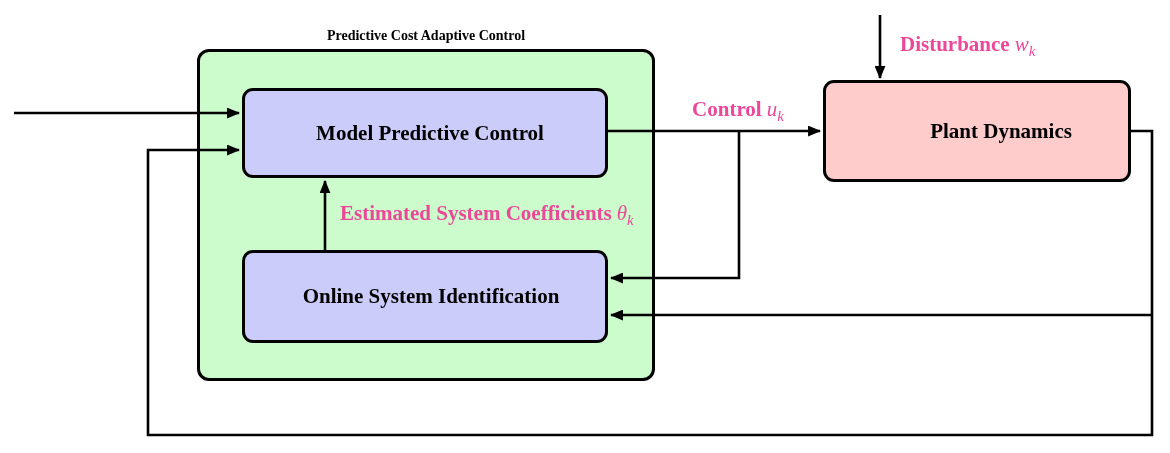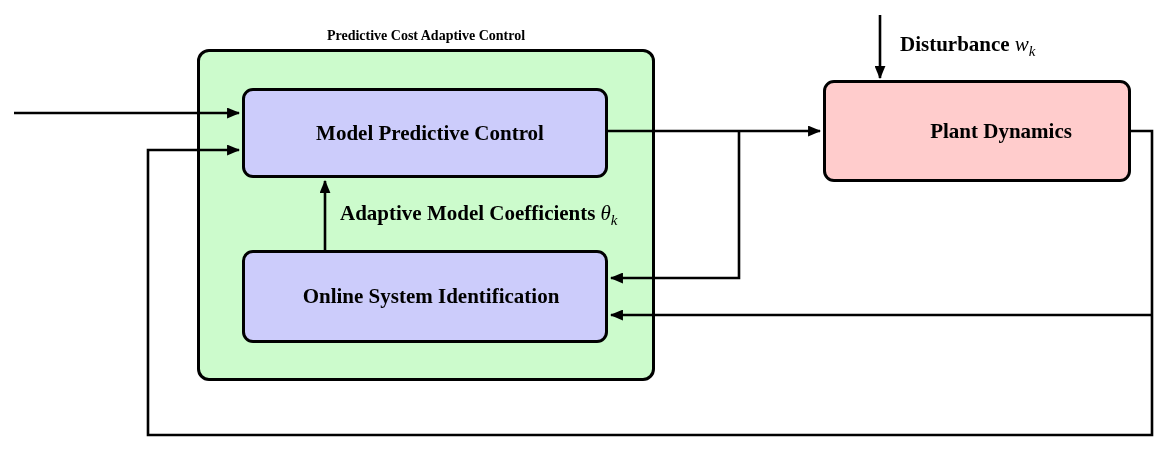--- a/index.html
+++ b/index.html
@@ -53,21 +53,21 @@
     z-index: 4;
     white-space: nowrap;
     margin-top: 20px;
   }
   .sig-label {
     position: absolute;
     font-weight: bold;
     font-size: 21px;
     white-space: nowrap;
     z-index: 4;
-    color: #000000;
+    color: #ec4899;
   }
   .lbl-command      { left: 38px;  top: 83px;  width: 130px; text-align: center; }
   .lbl-control      { left: 684px; top: 97px;  width: 108px; text-align: center; }
   .lbl-disturbance  { left: 900px; top: 32px; }
   .lbl-measurement  { left: 570px; top: 402px; }
   .lbl-coefficients { left: 340px; top: 201px; }
   .mvar {
     font-style: italic;
     font-weight: normal;
     margin-left: 5px;
@@ -111,23 +111,26 @@
 
   <div class="block block-osi" style="background-color: rgb(204, 204, 251); padding-left: 12px;">
     <span>Online System Identification</span>
   </div>
 
   <div class="block block-plant" style="background-color: rgb(255, 204, 204);">
     <span>Plant Dynamics</span>
   </div>
 
 
+  <div class="sig-label lbl-control">
+    <span>Control</span><span class="mvar">u</span><sub class="msub">k</sub>
+  </div>
 
   <div class="sig-label lbl-disturbance">
     <span>Disturbance</span><span class="mvar">w</span><sub class="msub">k</sub>
   </div>
 
 
   <div class="sig-label lbl-coefficients">
-    <span>Adaptive Model Coefficients</span><span class="mvar">θ</span><sub class="msub">k</sub>
+    <span>Estimated System Coefficients</span><span class="mvar">θ</span><sub class="msub">k</sub>
   </div>
 
 </div>
 
 </body></html>

